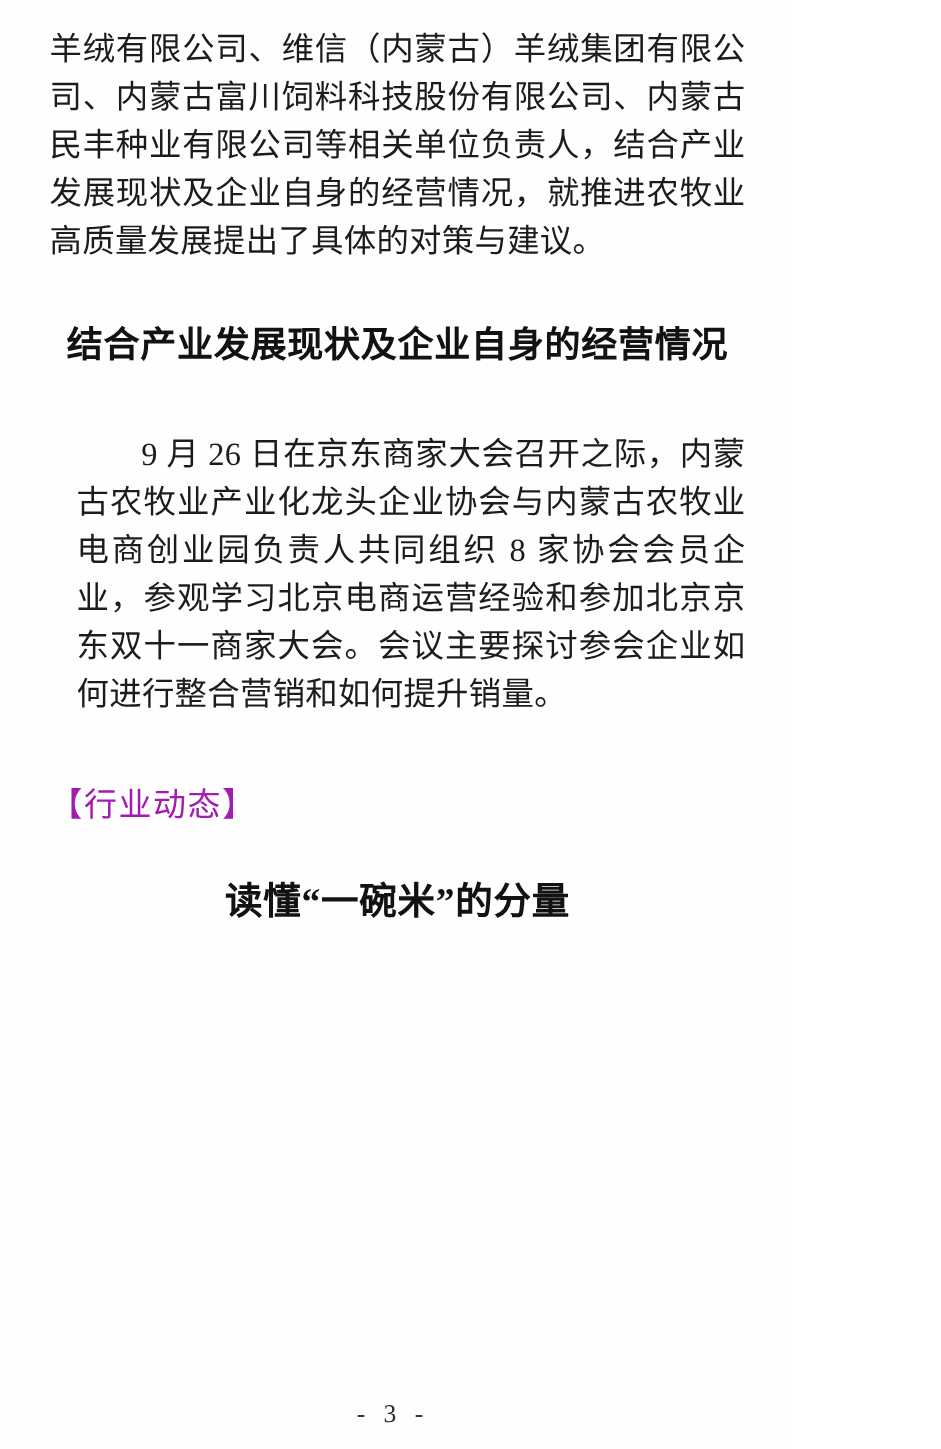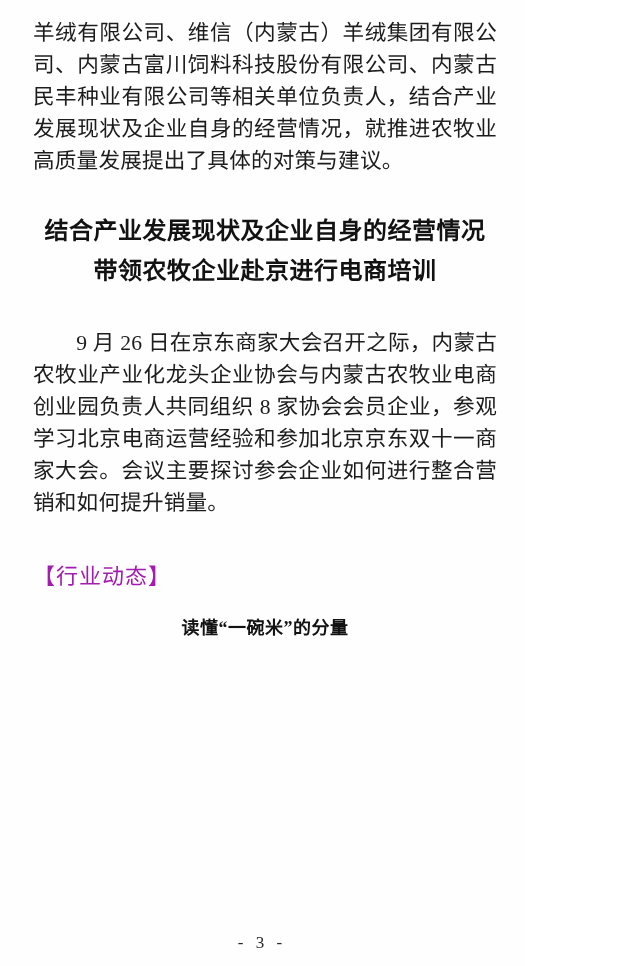--- a/index.html
+++ b/index.html
@@ -40,33 +40,34 @@
     color: #121212;
     font-size: 24px;
     line-height: 40px;
     letter-spacing: 0.5px;
   }
   .article-title.first {
     margin-top: 34px;
   }
   .para-after-title {
     margin-top: 36px;
+    margin-left: 18px;
   }
   .section-label {
     margin: 42px 0 0 0;
     font-family: "Liberation Sans", "DejaVu Sans", sans-serif;
     font-size: 22px;
     line-height: 32px;
     font-weight: 500;
     color: #a21caf;
     letter-spacing: 1px;
   }
   .article-title.second {
-    margin-top: 15px;
-    font-size: 18px;
+    margin-top: 29px;
+    font-size: 25px;
   }
   .para3 {
     margin-top: 42px;
   }
   .para4 {
     margin-top: 5px;
   }
   .footer {
     position: absolute;
     left: 0;
@@ -81,21 +82,20 @@
 </style>
 </head>
 <body>
 
 <div class="page">
 
   <p class="body-text">羊绒有限公司、维信（内蒙古）羊绒集团有限公司、内蒙古富川饲料科技股份有限公司、内蒙古民丰种业有限公司等相关单位负责人，结合产业发展现状及企业自身的经营情况，就推进农牧业高质量发展提出了具体的对策与建议。</p>
 
   <div class="article-title first">
     <div>结合产业发展现状及企业自身的经营情况</div>
-    <div>带领农牧企业赴京进行电商培训</div>
   </div>
 
   <p class="body-text indent para-after-title">9 月 26 日在京东商家大会召开之际，内蒙古农牧业产业化龙头企业协会与内蒙古农牧业电商创业园负责人共同组织 8 家协会会员企业，参观学习北京电商运营经验和参加北京京东双十一商家大会。会议主要探讨参会企业如何进行整合营销和如何提升销量。</p>
 
   <div class="section-label">【行业动态】</div>
 
   <div class="article-title second">读懂“一碗米”的分量</div>
 
 
 

